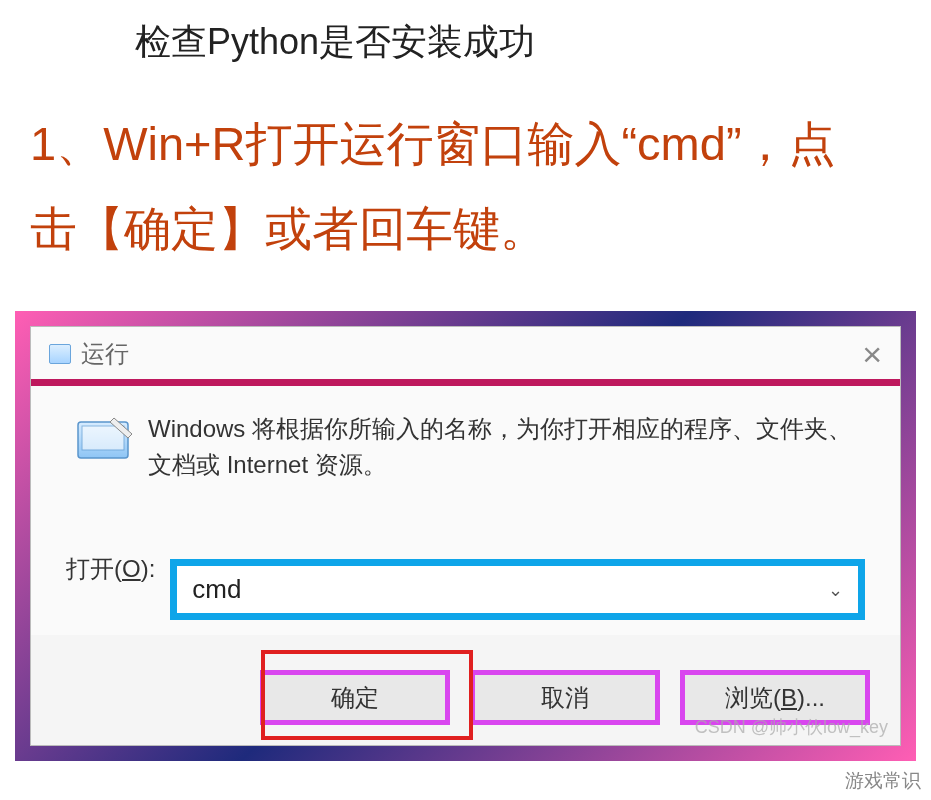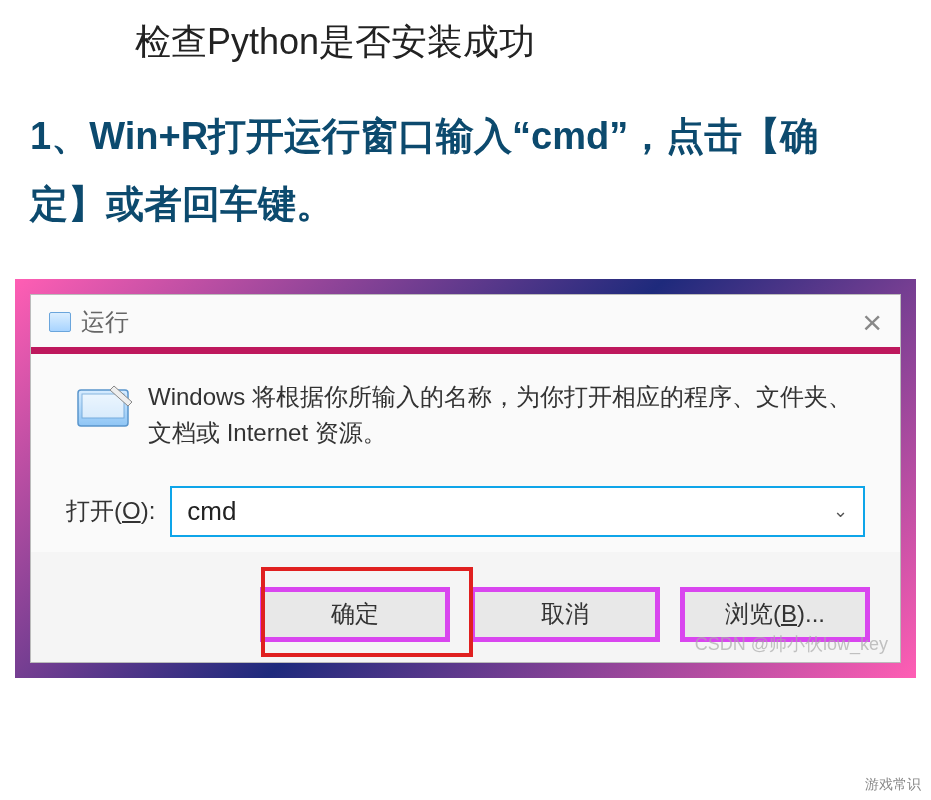--- a/index.html
+++ b/index.html
@@ -14,25 +14,25 @@
       height: 800px;
       position: relative;
     }
     .article-heading {
       font-size: 36px;
       color: #222;
       padding: 18px 0 25px 135px;
       font-weight: 400;
     }
     .article-step {
-      font-size: 38px;
-      color: #0c4a6e;
+      font-size: 47px;
+      color: #c2410c;
       padding: 10px 50px 30px 30px;
       line-height: 1.8;
-      font-weight: 700;
+      font-weight: 400;
     }
     .screenshot-container {
       margin: 10px 15px 0 15px;
       padding: 15px;
       background: linear-gradient(135deg, #ff5eb4 0%, #1e2a7c 50%, #ff5eb4 100%);
       position: relative;
     }
     .dialog {
       background: #fafafa;
       border: 1px solid #bbb;
@@ -105,23 +105,24 @@
       color: #333;
       white-space: nowrap;
     }
     .input-label u {
       text-decoration: underline;
     }
     .combo-wrap {
       flex: 1;
       display: flex;
       align-items: center;
-      border: 2px solid #0ea5e9;
+      border: 7px solid #0ea5e9;
       background: #fff;
       padding: 8px 15px;
+      margin-top: 41px;
     }
     .combo-input {
       flex: 1;
       border: none;
       outline: none;
       font-size: 26px;
       font-family: "Segoe UI", Arial, sans-serif;
       color: #222;
       background: transparent;
     }
@@ -162,21 +163,21 @@
       right: 12px;
       font-size: 18px;
       color: #aaa;
       opacity: 0.7;
       margin-top: 18px;
     }
     .footer-tag {
       position: absolute;
       bottom: 6px;
       right: 10px;
-      font-size: 14px;
+      font-size: 19px;
       color: #888;
     }
   </style>
 </head>
 <body>
 
 <div class="article-heading">检查Python是否安装成功</div>
 
 <div class="article-step">1、Win+R打开运行窗口输入“cmd”，点击【确定】或者回车键。</div>
 

